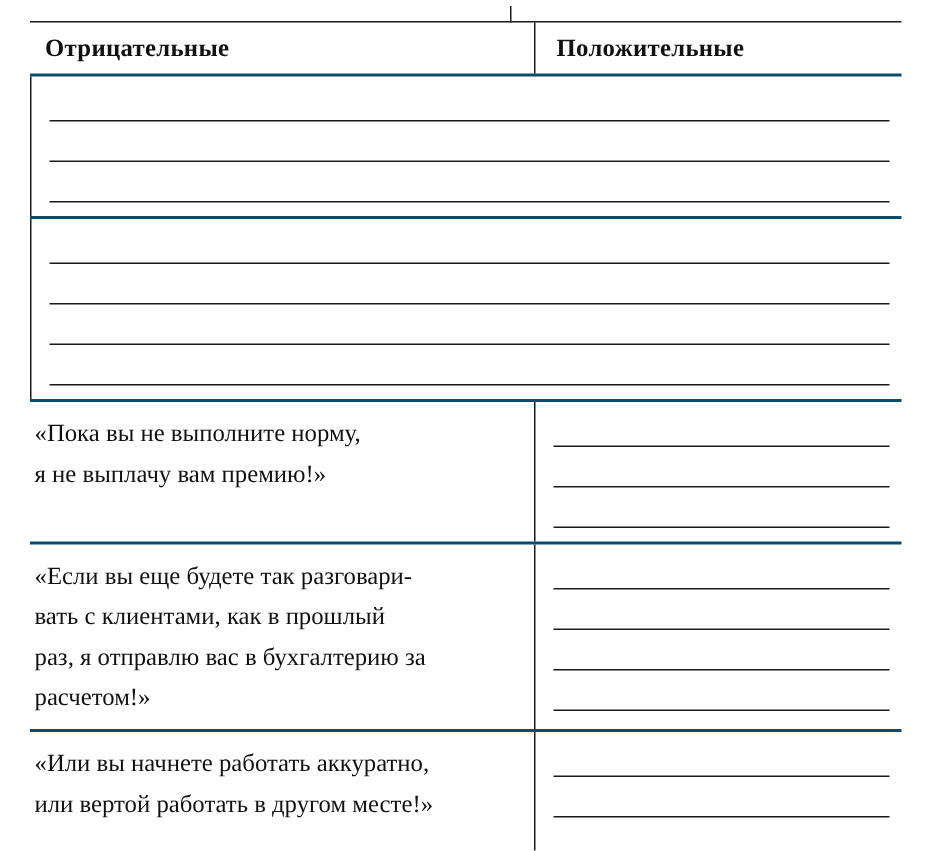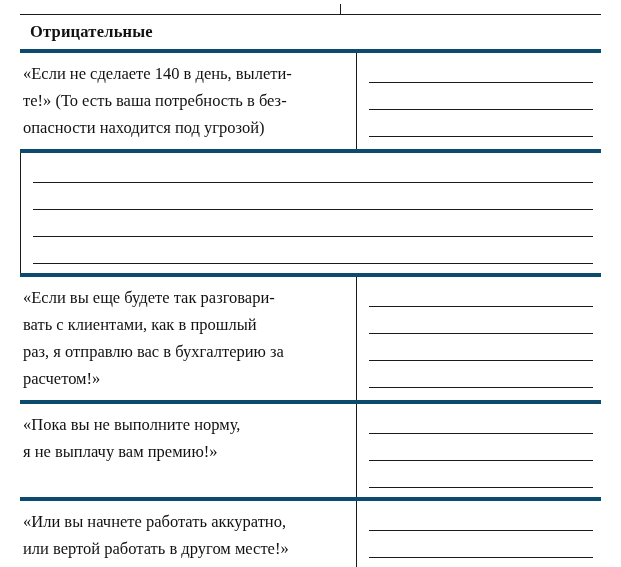--- a/index.html
+++ b/index.html
@@ -26,21 +26,21 @@
   .divider-tick {
     position: absolute;
     left: 340px;
     top: 4px;
     width: 1px;
     height: 11px;
     background: #1a1a1a;
   }
   .row {
     display: flex;
-    border-bottom: 4px solid #0c4a6e;
+    border-bottom: 2px solid #0c4a6e;
     gap: 16px;
   }
   .col-left {
     width: 320px;
     box-sizing: border-box;
     padding: 7px 16px 8px 3px;
   }
   .col-right {
     flex: 1;
     border-left: 1px solid #1a1a1a;
@@ -73,38 +73,48 @@
 <body>
 
 <div class="divider-tick"></div>
 
 <div class="table">
 
   <div class="row header-row">
     <div class="col-left">
       <span class="header-label">Отрицательные</span>
     </div>
+    <div class="col-right">
+      <span class="header-label">Положительные</span>
+    </div>
   </div>
 
   <div class="row">
-    <div class="col-left">
-      <div class="quote">«Если не сделаете 140 в день, вылети-
-те!» (То есть ваша потребность в без-
-опасности находится под угрозой)</div>
-    </div>
     <div class="col-right">
         <div class="blank-line"></div>
         <div class="blank-line"></div>
         <div class="blank-line"></div>
       </div>
   </div>
 
   <div class="row">
     <div class="col-right">
         <div class="blank-line"></div>
+        <div class="blank-line"></div>
+        <div class="blank-line"></div>
+        <div class="blank-line"></div>
+      </div>
+  </div>
+
+  <div class="row">
+    <div class="col-left">
+      <div class="quote">«Пока вы не выполните норму,
+я не выплачу вам премию!»</div>
+    </div>
+    <div class="col-right">
         <div class="blank-line"></div>
         <div class="blank-line"></div>
         <div class="blank-line"></div>
       </div>
   </div>
 
   <div class="row">
     <div class="col-left">
       <div class="quote">«Если вы еще будете так разговари-
 вать с клиентами, как в прошлый
@@ -114,32 +124,20 @@
     <div class="col-right">
         <div class="blank-line"></div>
         <div class="blank-line"></div>
         <div class="blank-line"></div>
         <div class="blank-line"></div>
       </div>
   </div>
 
   <div class="row">
     <div class="col-left">
-      <div class="quote">«Пока вы не выполните норму,
-я не выплачу вам премию!»</div>
-    </div>
-    <div class="col-right">
-        <div class="blank-line"></div>
-        <div class="blank-line"></div>
-        <div class="blank-line"></div>
-      </div>
-  </div>
-
-  <div class="row">
-    <div class="col-left">
       <div class="quote">«Или вы начнете работать аккуратно,
 или вертой работать в другом месте!»</div>
     </div>
     <div class="col-right">
         <div class="blank-line"></div>
         <div class="blank-line"></div>
         <div class="blank-line"></div>
       </div>
   </div>
 

